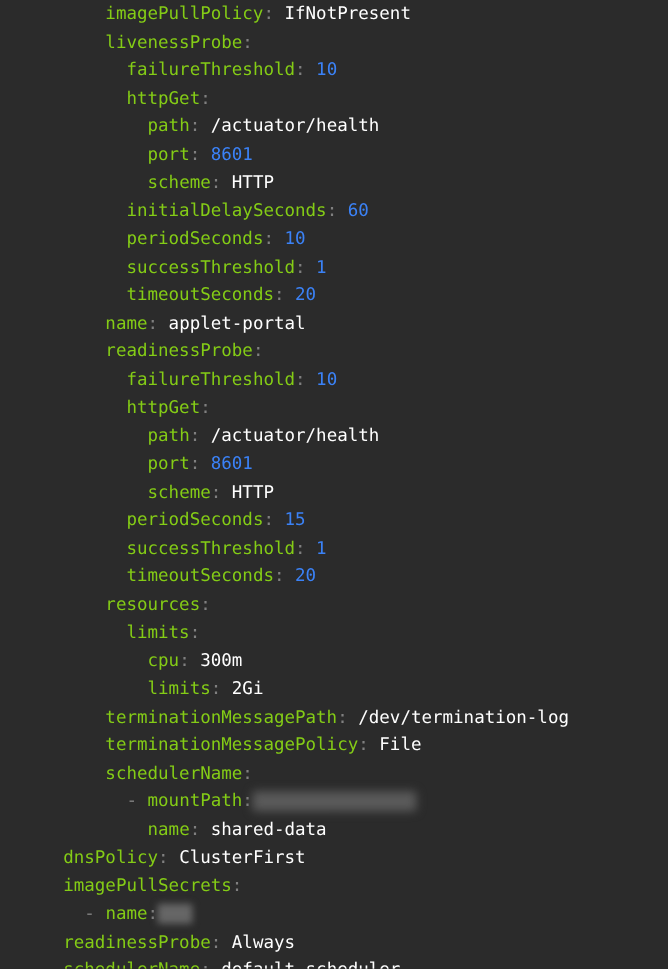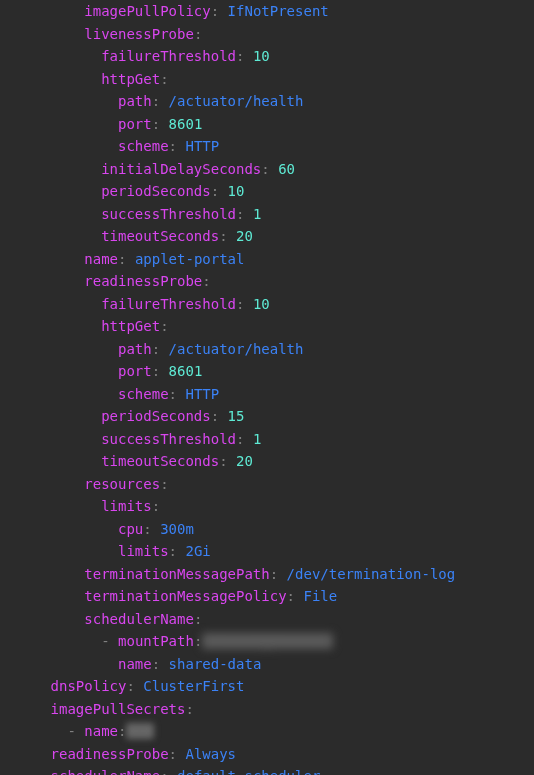--- a/index.html
+++ b/index.html
@@ -12,24 +12,24 @@
   }
   pre.code {
     margin: 0;
     padding: 0 0 0 0;
     font-family: Consolas, "Menlo", "DejaVu Sans Mono", monospace;
     font-size: 14px;
     line-height: 22.5px;
     color: #A9B7C6;
     white-space: pre;
   }
-  .k { color: #d946ef; } 
+  .k { color: #84cc16; } 
   .c { color: #808080; } 
-  .s { color: #3b82f6; } 
-  .n { color: #5eead4; } 
+  .s { color: #ffffff; } 
+  .n { color: #3b82f6; } 
   .d { color: #808080; } 
   .blur {
     background: #5a5a5a;
     color: #5a5a5a;
     filter: blur(4px);
     border-radius: 2px;
     padding: 0 2px;
   }
   .blur2 {
     background: #666;

